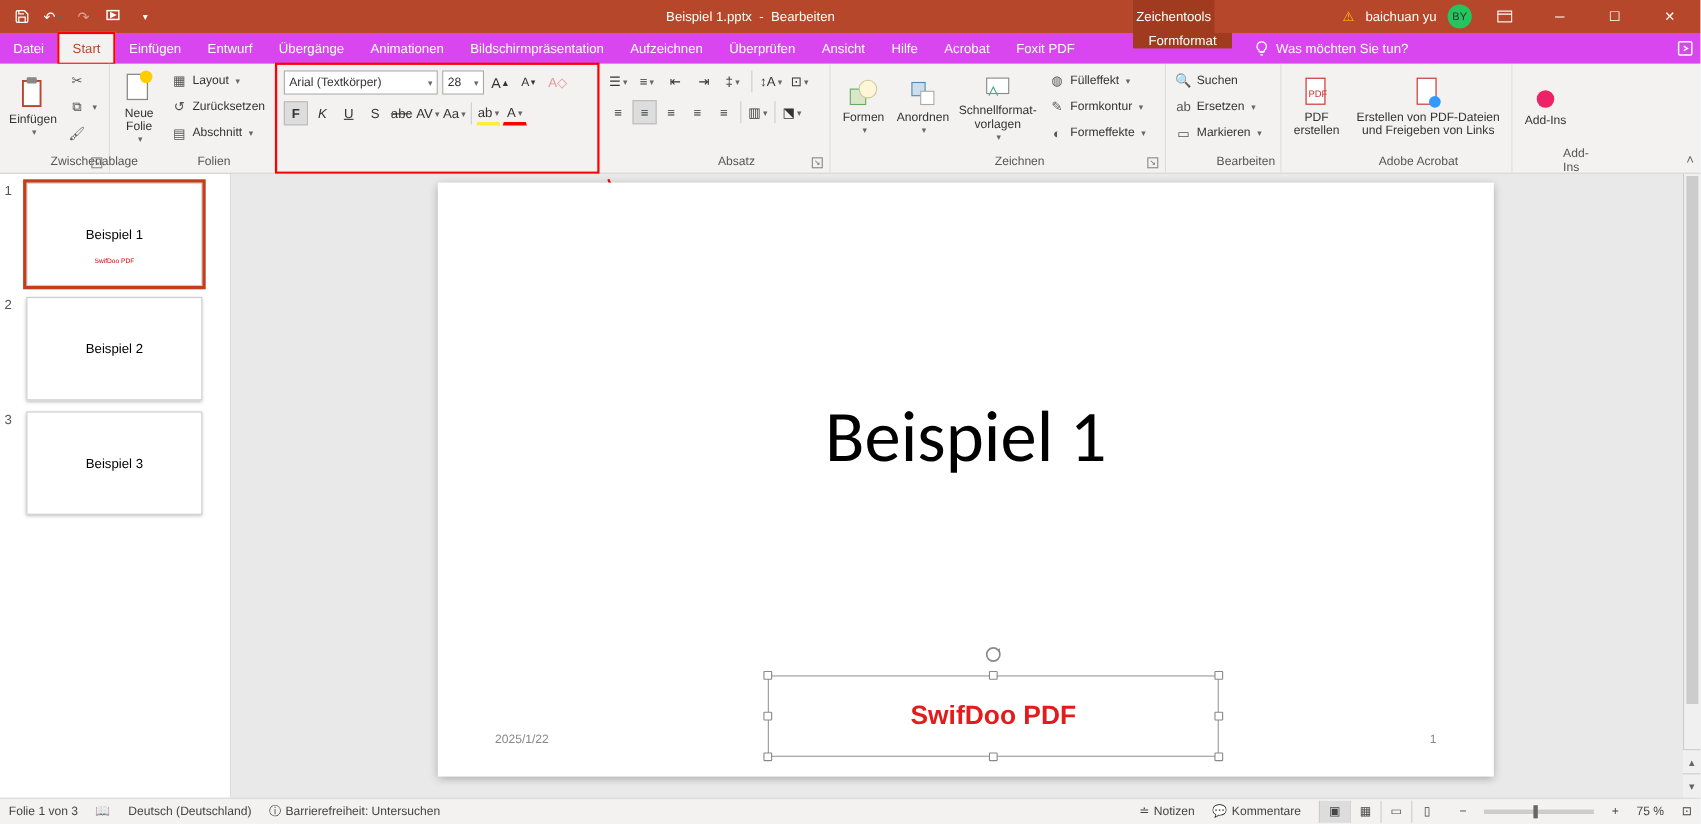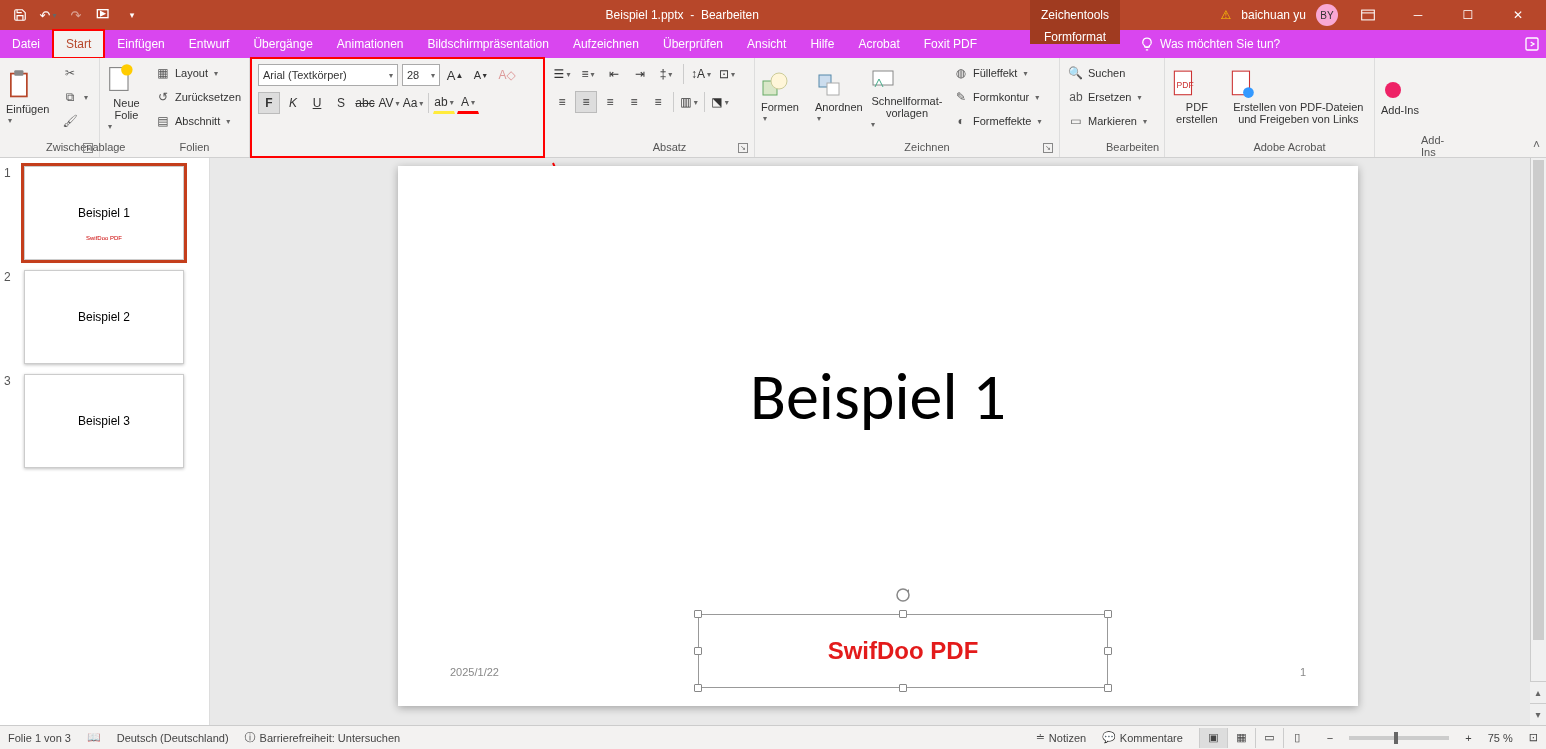--- a/index.html
+++ b/index.html
@@ -5,40 +5,40 @@
   * { box-sizing: border-box; margin: 0; padding: 0; font-family: "Segoe UI", Arial, sans-serif; }
   body { width: 1546px; height: 749px; overflow: hidden; background: #fff; font-size: 12px; color: #333; }
 
   
   .titlebar { height: 30px; background: #B7472A; display: flex; align-items: center; color: #fff; }
   .qat { display: flex; align-items: center; gap: 4px; padding-left: 8px; }
   .qat-btn { width: 24px; height: 24px; display:flex; align-items:center; justify-content:center; color:#fff; font-size:13px; }
   .qat-btn.disabled { opacity:.5; }
   .title-center { flex:1; text-align:center; font-size:12px; }
   .title-right { display:flex; align-items:center; gap:10px; padding-right:8px; }
-  .avatar { width:22px; height:22px; border-radius:50%; background:#f9a8d4; color:#333; display:flex; align-items:center; justify-content:center; font-size:10px; }
+  .avatar { width:22px; height:22px; border-radius:50%; background:#22c55e; color:#333; display:flex; align-items:center; justify-content:center; font-size:10px; }
   .win-btn { width:40px; height:24px; display:flex; align-items:center; justify-content:center; font-size:12px; }
-  .context-tab-label { position:absolute; left:1030px; top:0; height:30px; width:90px; display:flex; align-items:center; justify-content:center; background:#A03B20; font-size:12px; }
+  .context-tab-label { position:absolute; left:1030px; top:0; height:30px; width:74px; display:flex; align-items:center; justify-content:center; background:#A03B20; font-size:12px; }
 
   
   .tabstrip { height: 28px; background: #d946ef; display:flex; align-items:stretch; color:#fff; font-size:12px; position:relative; }
   .tabstrip .tab { padding: 0 12px; display:flex; align-items:center; cursor:default; }
   .tabstrip .tab.highlight-box { border:2px solid #f00; background:#F3F2F1; color:#B7472A; margin:-1px 0; }
   .tab.context { background:#A03B20; position:absolute; left:1030px; width:90px; justify-content:center; }
   .tell-me { position:absolute; left:1140px; display:flex; align-items:center; gap:6px; height:100%; }
   .tell-me svg { width:14px; height:14px; }
   .share-btn { position:absolute; right:6px; top:0; height:100%; display:flex; align-items:center; color:#fff; }
 
   
   .ribbon { height: 100px; background:#F3F2F1; border-bottom:1px solid #d0d0d0; display:flex; position:relative; }
   .group { border-right:1px solid #ddd; display:flex; flex-direction:column; justify-content:space-between; padding:4px 6px 0; }
   .group-label { font-size:11px; color:#555; text-align:center; padding:2px 0 4px; position:relative;margin-left:40px; }
   .group-label .launcher { position:absolute; right:0; bottom:4px; width:10px; height:10px; border:1px solid #888; font-size:7px; display:flex; align-items:center; justify-content:center; color:#666; }
   .group-body { display:flex; gap:6px; align-items:flex-start; flex:1; }
-  .big-btn { display:flex; flex-direction:column; align-items:flex-start; justify-content:center; gap:2px; width:48px; height:70px; font-size:11px; text-align:center; line-height:1.1; }
+  .big-btn { display:flex; flex-direction:column; align-items:center; justify-content:center; gap:2px; width:48px; height:70px; font-size:11px; text-align:center; line-height:1.1; }
   .stack { display:flex; flex-direction:column; gap:2px; }
   .small-btn { display:flex; align-items:center; gap:4px; font-size:11px; height:22px; padding:0 2px; white-space:nowrap; }
   .icon-sm { width:16px; height:16px; display:flex; align-items:center; justify-content:center; font-size:12px; color:#555; }
   .dd { font-size:8px; color:#666; margin-left:2px; }
 
   .font-group { border:2px solid #f00; margin:-1px 0; }
   .font-row1 { display:flex; gap:4px; align-items:center; height:24px; }
   .font-name { width:140px; height:22px; border:1px solid #aaa; background:#fff; font-size:11px; padding:0 4px; display:flex; align-items:center; justify-content:space-between; }
   .font-size { width:38px; height:22px; border:1px solid #aaa; background:#fff; font-size:11px; padding:0 4px; display:flex; align-items:center; justify-content:space-between; }
   .font-row2 { display:flex; gap:2px; align-items:center; height:24px; margin-top:4px; }

